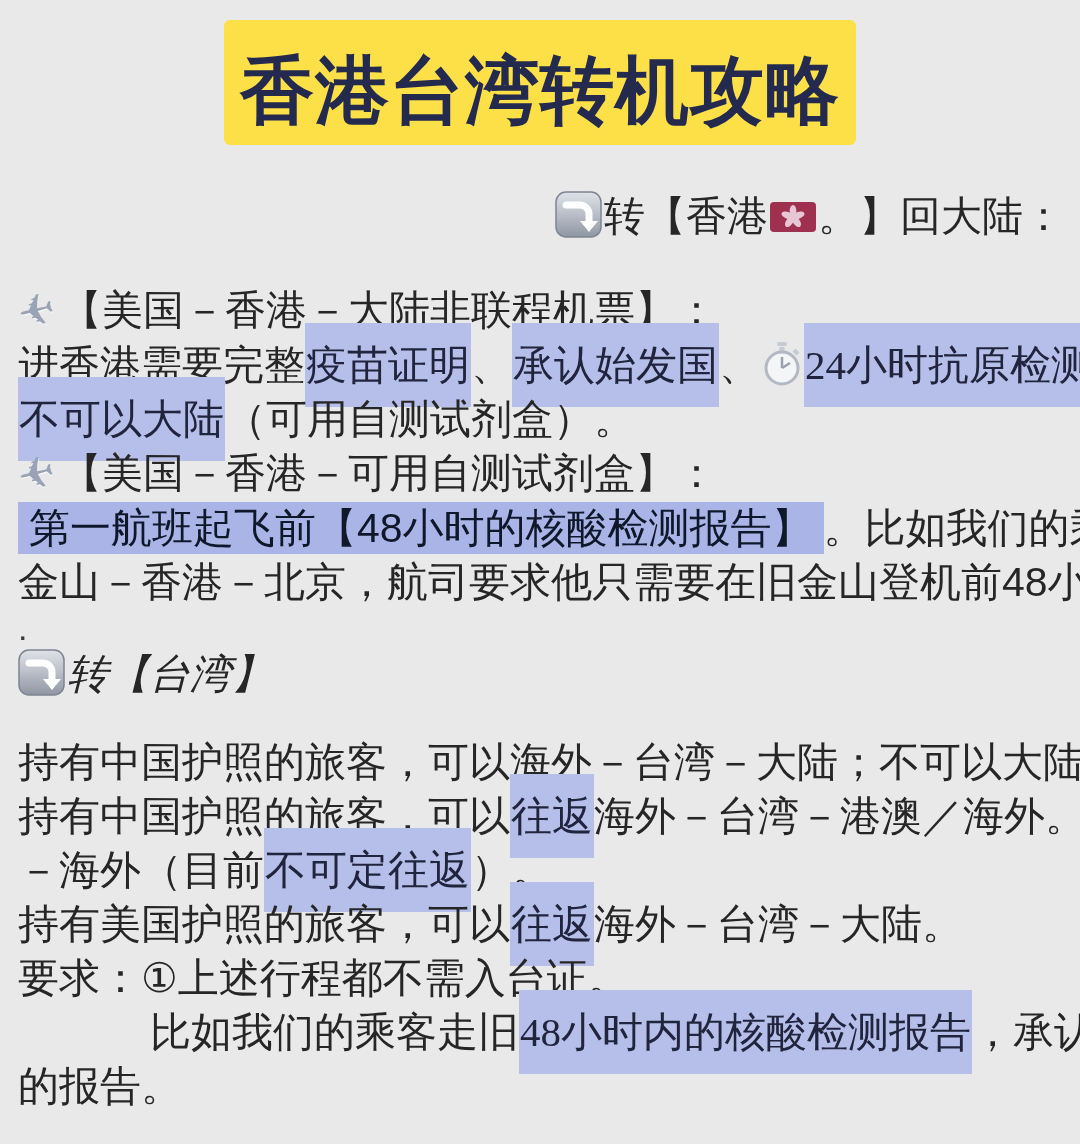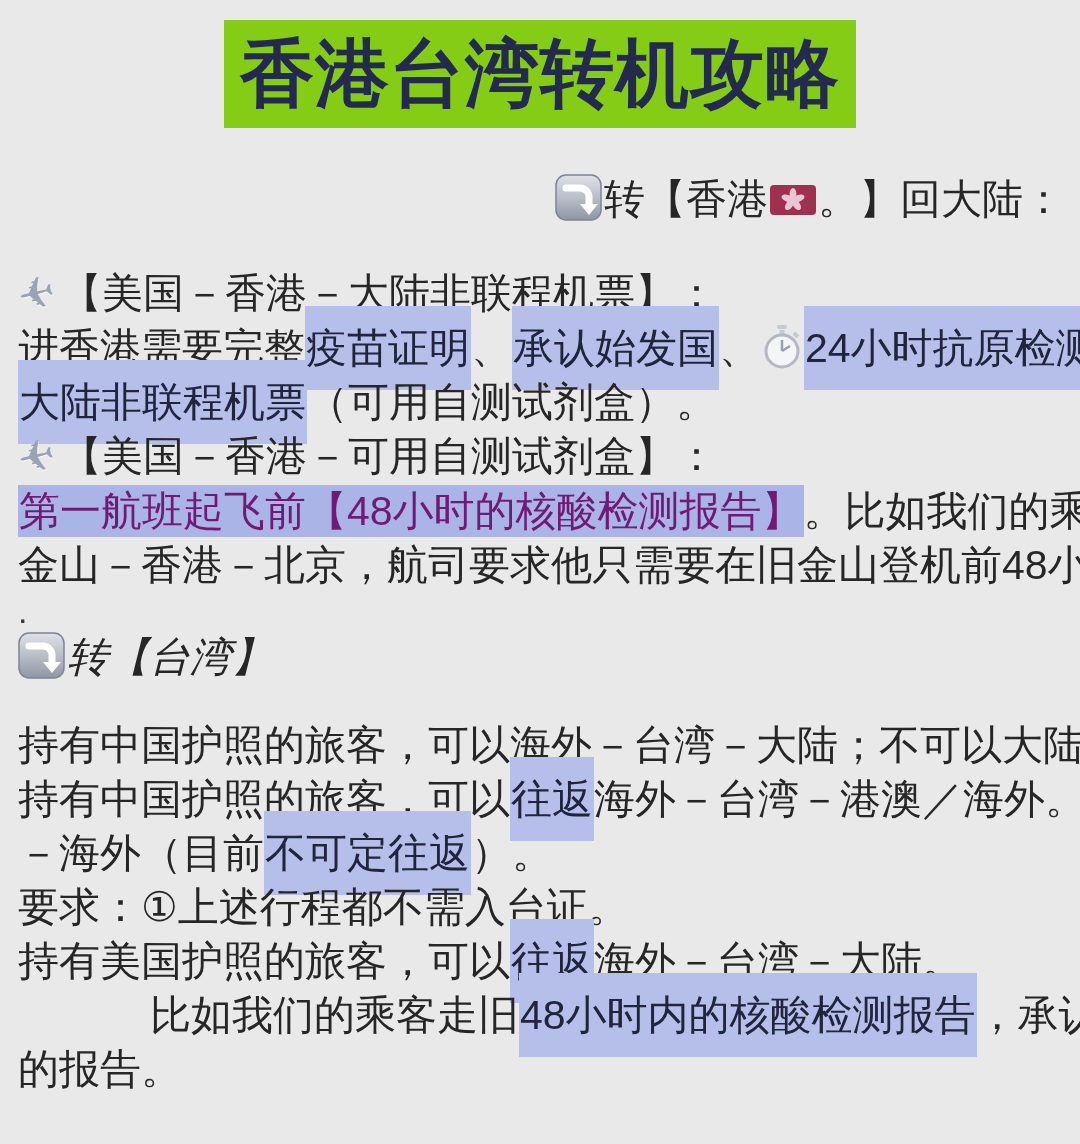--- a/index.html
+++ b/index.html
@@ -6,30 +6,31 @@
   body{
     width:1080px;height:1144px;overflow:hidden;
     background:#e9e9e9;
     font-family:"Liberation Sans","DejaVu Sans",sans-serif;
     color:#262626;
   }
   .page{width:1080px;height:1144px;position:relative;}
   .title-wrap{margin:20px 0 44px 0;text-align:center;}
   .title{
     display:inline-block;margin:0;
-    background:#84cc16;
+    background:#fde047;
     color:#232a4e;
     font-size:74px;font-weight:700;line-height:1.0;
-    padding:17px 16px 17px 16px;
+    padding:34px 16px 17px 16px;
     letter-spacing:1px;
+    border-radius:6px;
   }
   .body{padding:0 16px 0 18px;font-size:41px;line-height:54px;}
   .line{margin:0;white-space:nowrap;}
-  .hl{background:#b6bfe9;padding:19px 1px;color:#20243d;}
-  .hl-strong{background:#aab4e6;padding:3px 1px;color:#701a75;}
+  .hl{background:#b6bfe9;padding:19px 1px;color:#20243d;font-family:Liberation Serif, serif;}
+  .hl-strong{background:#aab4e6;padding:3px 11px;color:#0f172a;}
   .gap-after{margin-bottom:40px;text-align:right;}
   .dot-line{line-height:38px;font-size:34px;color:#3a3a3a;}
   .indent{padding-left:132px;}
 
   
   .icon-transfer{display:inline-block;width:47px;height:47px;vertical-align:-8px;margin-right:2px;}
   
   .icon-plane{
     display:inline-block;
     color:#9aa2b6;font-size:44px;
@@ -86,21 +87,21 @@
             <line x1="21" y1="6" x2="21" y2="11" stroke="#c6cad2" stroke-width="5"></line>
             <rect x="16" y="1" width="10" height="4" rx="2" fill="#c6cad2"></rect>
             <line x1="33" y1="9" x2="37" y2="13" stroke="#c6cad2" stroke-width="4"></line>
             <circle cx="21" cy="27" r="16" fill="#f4f5f7" stroke="#b3b8c2" stroke-width="3"></circle>
             <line x1="21" y1="27" x2="21" y2="16" stroke="#9aa0ac" stroke-width="2.5"></line>
             <line x1="21" y1="27" x2="29" y2="22" stroke="#9aa0ac" stroke-width="2.5"></line>
           </svg></span><span class="hl">24小时抗原检测</span>
     </p>
 
     <p class="line">
-      <span class="hl">大陆非联程机票</span><span>（可用自测试剂盒）。</span>
+      <span class="hl">不可以大陆</span><span>（可用自测试剂盒）。</span>
     </p>
 
     <p class="line">
       <span class="icon-plane">✈</span><span>【美国－香港－可用自测试剂盒】：</span>
     </p>
 
     <p class="line">
       <span class="hl-strong">第一航班起飞前【48小时的核酸检测报告】</span><span>。比如我们的乘客走旧</span>
     </p>
 
@@ -134,25 +135,25 @@
 
     <p class="line">
       <span>持有中国护照的旅客，可以</span><span class="hl">往返</span><span>海外－台湾－港澳／海外。</span>
     </p>
 
     <p class="line">
       <span>－海外（目前</span><span class="hl">不可定往返</span><span>）。</span>
     </p>
 
     <p class="line">
-      <span>要求：①上述行程都不需入台证。</span>
+      <span>持有美国护照的旅客，可以</span><span class="hl">往返</span><span>海外－台湾－大陆。</span>
     </p>
 
     <p class="line">
-      <span>持有美国护照的旅客，可以</span><span class="hl">往返</span><span>海外－台湾－大陆。</span>
+      <span>要求：①上述行程都不需入台证。</span>
     </p>
 
     <p class="line indent">
       <span>比如我们的乘客走旧</span><span class="hl">48小时内的核酸检测报告</span><span>，承认始发国</span>
     </p>
 
     <p class="line">
       <span>的报告。</span>
     </p>
 

